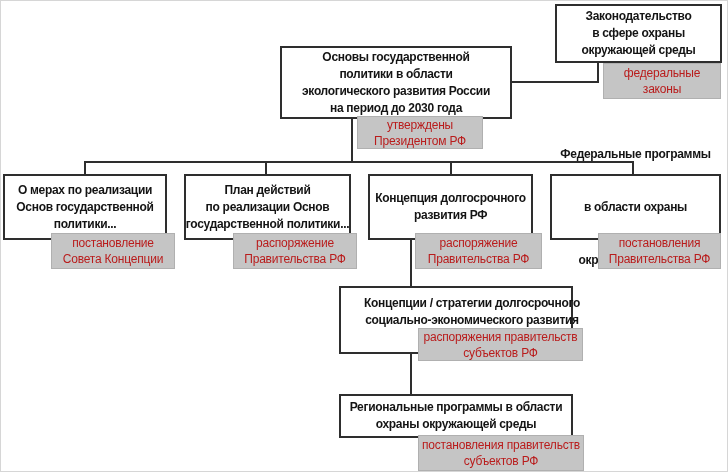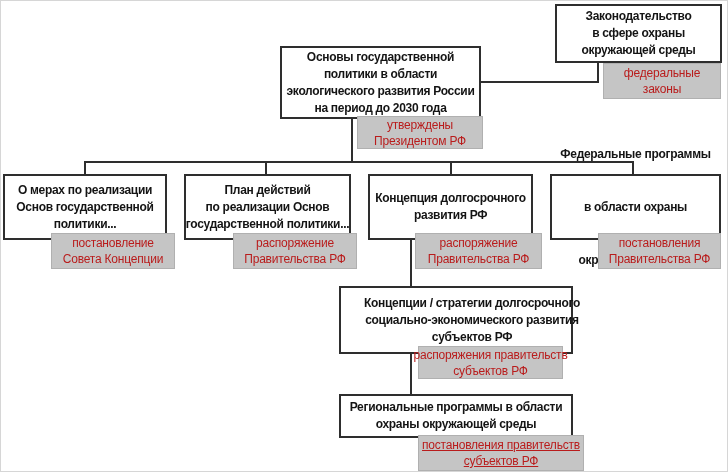--- a/index.html
+++ b/index.html
@@ -73,21 +73,21 @@
   <div class="box" style="left:554px; top:3px; width:167px; height:59px;">
     <span>Законодательство</span>
     <span>в сфере охраны</span>
     <span>окружающей среды</span>
   </div>
   <div class="tag" style="left:602px; top:62px; width:118px; height:36px;">
     <span>федеральные</span>
     <span>законы</span>
   </div>
 
-  <div class="box" style="left:279px; top:45px; width:201px; height:73px;text-align:right;">
+  <div class="box" style="left:279px; top:45px; width:232px; height:73px;text-align:right;">
     <span>Основы государственной</span>
     <span>политики в области</span>
     <span>экологического развития России</span>
     <span>на период до 2030 года</span>
   </div>
   <div class="tag" style="left:356px; top:115px; width:126px; height:33px;">
     <span>утверждены</span>
     <span>Президентом РФ</span>
   </div>
 
@@ -128,27 +128,27 @@
   <div class="tag" style="left:597px; top:232px; width:123px; height:36px;">
     <span>постановления</span>
     <span>Правительства РФ</span>
   </div>
 
   <div class="box" style="left:338px; top:285px; width:234px; height:68px;padding-left:32px;">
     <span>Концепции / стратегии долгосрочного</span>
     <span>социально-экономического развития</span>
     <span>субъектов РФ</span>
   </div>
-  <div class="tag" style="left:417px; top:345px; width:145px; height:33px;">
+  <div class="tag" style="left:417px; top:327px; width:165px; height:33px;">
     <span>распоряжения правительств</span>
     <span>субъектов РФ</span>
   </div>
 
   <div class="box" style="left:338px; top:393px; width:234px; height:44px;">
     <span>Региональные программы в области</span>
     <span>охраны окружающей среды</span>
   </div>
-  <div class="tag" style="left:417px; top:434px; width:166px; height:36px;text-decoration:underline;">
+  <div class="tag" style="left:417px; top:434px; width:166px; height:36px;">
     <span>постановления правительств</span>
     <span>субъектов РФ</span>
   </div>
 
 </div>
 
 </body></html>

